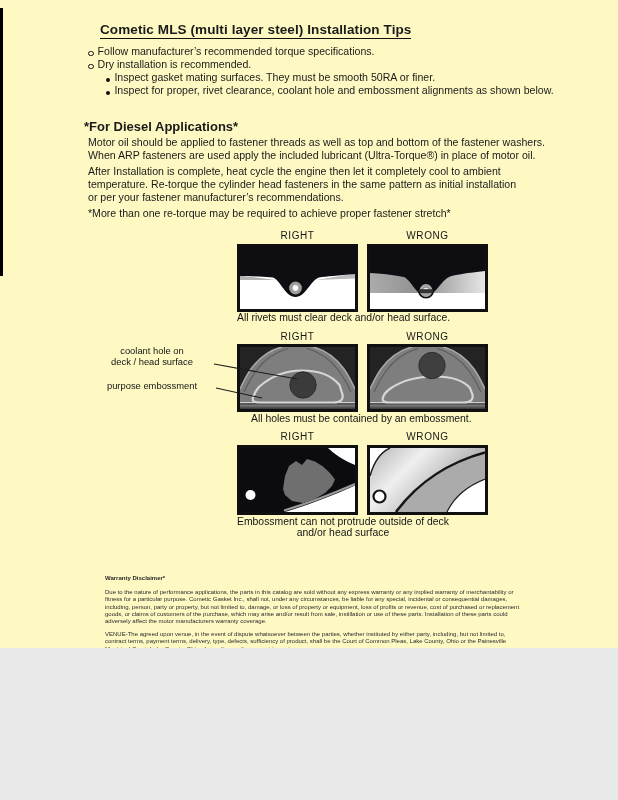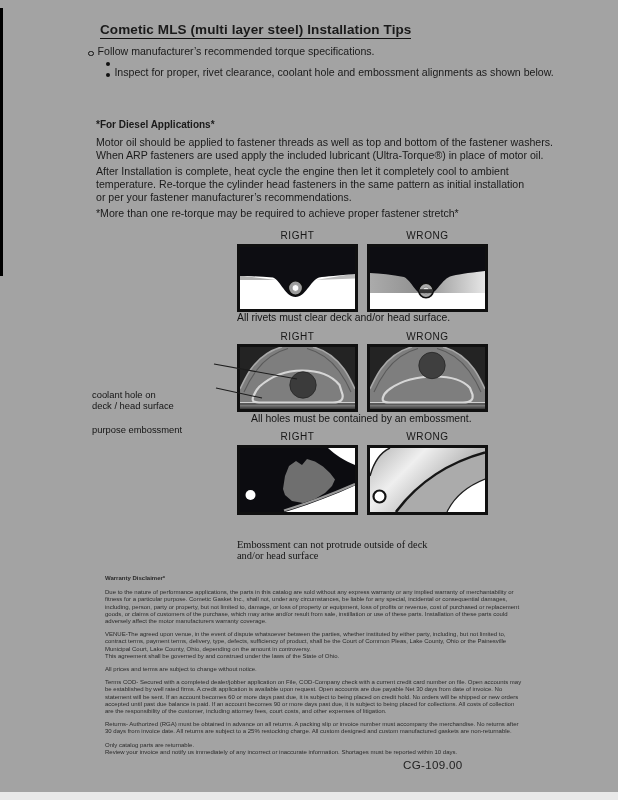--- a/index.html
+++ b/index.html
@@ -1,67 +1,72 @@
 <!DOCTYPE html>
 <html><head>
 <meta charset="utf-8">
 <style>
   html,body{margin:0;padding:0;background:#e9e9e9;}
   .page{
-    position:relative;width:618px;height:792px;margin:0 auto;
-    background:#a3a3a3;overflow:hidden;
+    position:relative;width:618px;height:648px;margin:0 auto;
+    background:#fef9c3;overflow:hidden;
     font-family:"Liberation Sans", sans-serif;color:#1a1a1a;
   }
   .abs{position:absolute;}
   .pre{white-space:pre-line;}
   .scan-edge{left:0;top:8px;width:3px;height:268px;background:#000;}
   .title{
     left:100px;top:22px;font-size:13.5px;font-weight:bold;
     border-bottom:1.6px solid #111;padding-bottom:1px;letter-spacing:0.1px;
   }
   .tips{left:88px;top:45px;width:470px;font-size:10.6px;line-height:13.1px;}
   .tip-row{display:flex;align-items:center;}
   .tip-row.sub{padding-left:18px;}
   .marker-open{
     flex:0 0 auto;width:3.6px;height:3.6px;border:1.1px solid #111;border-radius:50%;
     margin:4px 4px 0 0;background:transparent;
   }
   .marker-solid{
     flex:0 0 auto;width:4.4px;height:4.4px;border-radius:50%;
     margin:4px 4px 0 0;background:#111;
   }
-  .h2{left:96px;top:119px;font-size:10px;font-weight:bold;}
-  .body-par{left:96px;width:470px;font-size:10.6px;line-height:13.2px;}
+  .h2{left:84px;top:119px;font-size:13px;font-weight:bold;}
+  .body-par{left:88px;width:470px;font-size:10.6px;line-height:13.2px;}
   .fig-label{width:121px;text-align:center;font-size:10px;letter-spacing:0.6px;color:#161616;}
   .fig-box{border:3px solid #101010;background:#fff;}
   .fig-box svg{display:block;}
-  .fig-caption{font-size:10.4px;line-height:10.8px;color:#141414;}
-  .callout{font-size:9.4px;line-height:11.2px;text-align:left;width:120px;color:#141414;margin-top:44px;}
+  .fig-caption{font-size:10.4px;line-height:10.8px;color:#141414;text-align:center;}
+  .callout{font-size:9.4px;line-height:11.2px;text-align:center;width:120px;color:#141414;}
   .leader-overlay{left:0;top:230px;pointer-events:none;}
   .fineprint{left:105px;top:575px;width:424px;font-size:6px;line-height:7.2px;color:#2a2a2a;}
   .fineprint .head{font-weight:bold;margin-bottom:7px;}
   .fineprint p{margin:0 0 6px 0;}
   .footer-code{left:390px;top:758px;font-size:11.6px;letter-spacing:0.3px;color:#222;margin-left:13px;}
 </style>
 </head>
 <body>
 
 <div class="page">
 
   <div class="abs scan-edge"></div>
 
   <div class="abs title">Cometic MLS (multi layer steel) Installation Tips</div>
 
   <div class="abs tips">
     <div class="tip-row">
       <span class="marker-open"></span>
       <span>Follow manufacturer’s recommended torque specifications.</span>
     </div>
+    <div class="tip-row">
+      <span class="marker-open"></span>
+      <span>Dry installation is recommended.</span>
+    </div>
     <div class="tip-row sub">
       <span class="marker-solid"></span>
+      <span>Inspect gasket mating surfaces.  They must be smooth 50RA or finer.</span>
     </div>
     <div class="tip-row sub">
       <span class="marker-solid"></span>
       <span>Inspect for proper, rivet clearance, coolant hole and embossment alignments as shown below.</span>
     </div>
   </div>
 
   <div class="abs h2">*For Diesel Applications*</div>
   <div class="abs body-par pre" style="top:136px;">Motor oil should be applied to fastener threads as well as top and bottom of the fastener washers.
 When ARP fasteners are used apply the included lubricant (Ultra-Torque®) in place of motor oil.</div>
@@ -185,21 +190,21 @@
       <rect width="115" height="64" fill="#ffffff"></rect>
       <path d="M20,0 L115,0 L115,4.5 C80,14 48,34 26,64 L0,64 L0,28 C4,13.5 10,4.5 20,0 Z" fill="url(#g3w)"></path>
       <path d="M20,0 C10,4.5 4,13.5 0,28" fill="none" stroke="#1c1c1c" stroke-width="1.4"></path>
       <path d="M26,64 C48,34 80,14 115,4.5 L115,31 C96,38.5 84,49 77,64 Z" fill="#ababab"></path>
       <path d="M26,64 C48,34 80,14 115,4.5" fill="none" stroke="#161616" stroke-width="2.6"></path>
       <path d="M77,64 C84,49 96,38.5 115,31" fill="none" stroke="#1c1c1c" stroke-width="1.2"></path>
       <circle cx="9.5" cy="48.5" r="6" fill="#ffffff" stroke="#141414" stroke-width="2.2"></circle>
     </svg>
   </div>
 
-  <div class="abs fig-caption pre" style="left:237px;top:540px;font-family:Liberation Serif, serif;">Embossment can not protrude outside of deck
+  <div class="abs fig-caption pre" style="left:237px;top:517px;">Embossment can not protrude outside of deck
 and/or head surface</div>
 
   <div class="abs fineprint">
     <div class="head">Warranty Disclaimer*</div>
     <p class="pre">Due to the nature of performance applications, the parts in this catalog are sold without any express warranty or any implied warranty of merchantability or
 fitness for a particular purpose.  Cometic Gasket Inc., shall not, under any circumstances, be liable for any special, incidental or consequential damages,
 including, person, party or property, but not limited to, damage, or loss of property or equipment, loss of profits or revenue, cost of purchased or replacement
 goods, or claims of customers of the purchase, which may arise and/or result from sale, instillation or use of these parts.  Installation of these parts could
 adversely affect the motor manufacturers warranty coverage.</p>
     <p class="pre">VENUE-The agreed upon venue, in the event of dispute whatsoever between the parties, whether instituted by either party, including, but not limited to,

